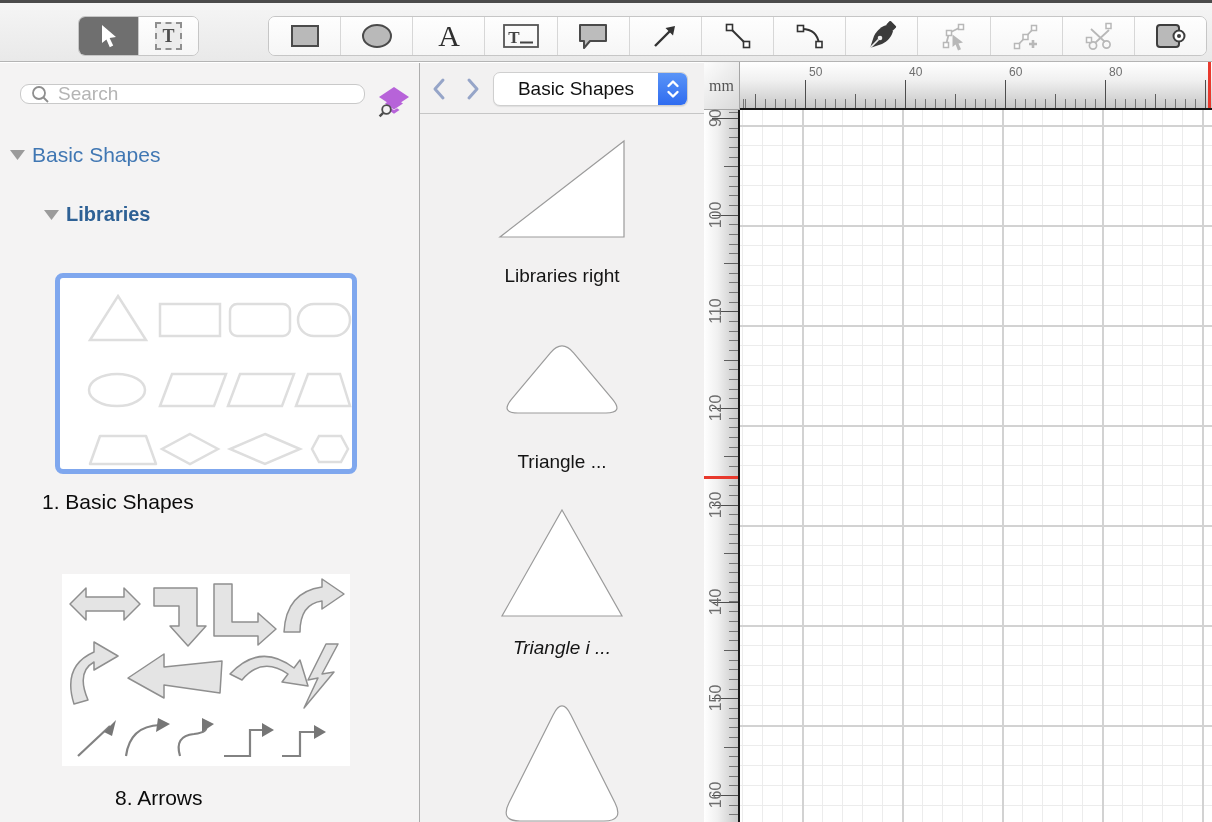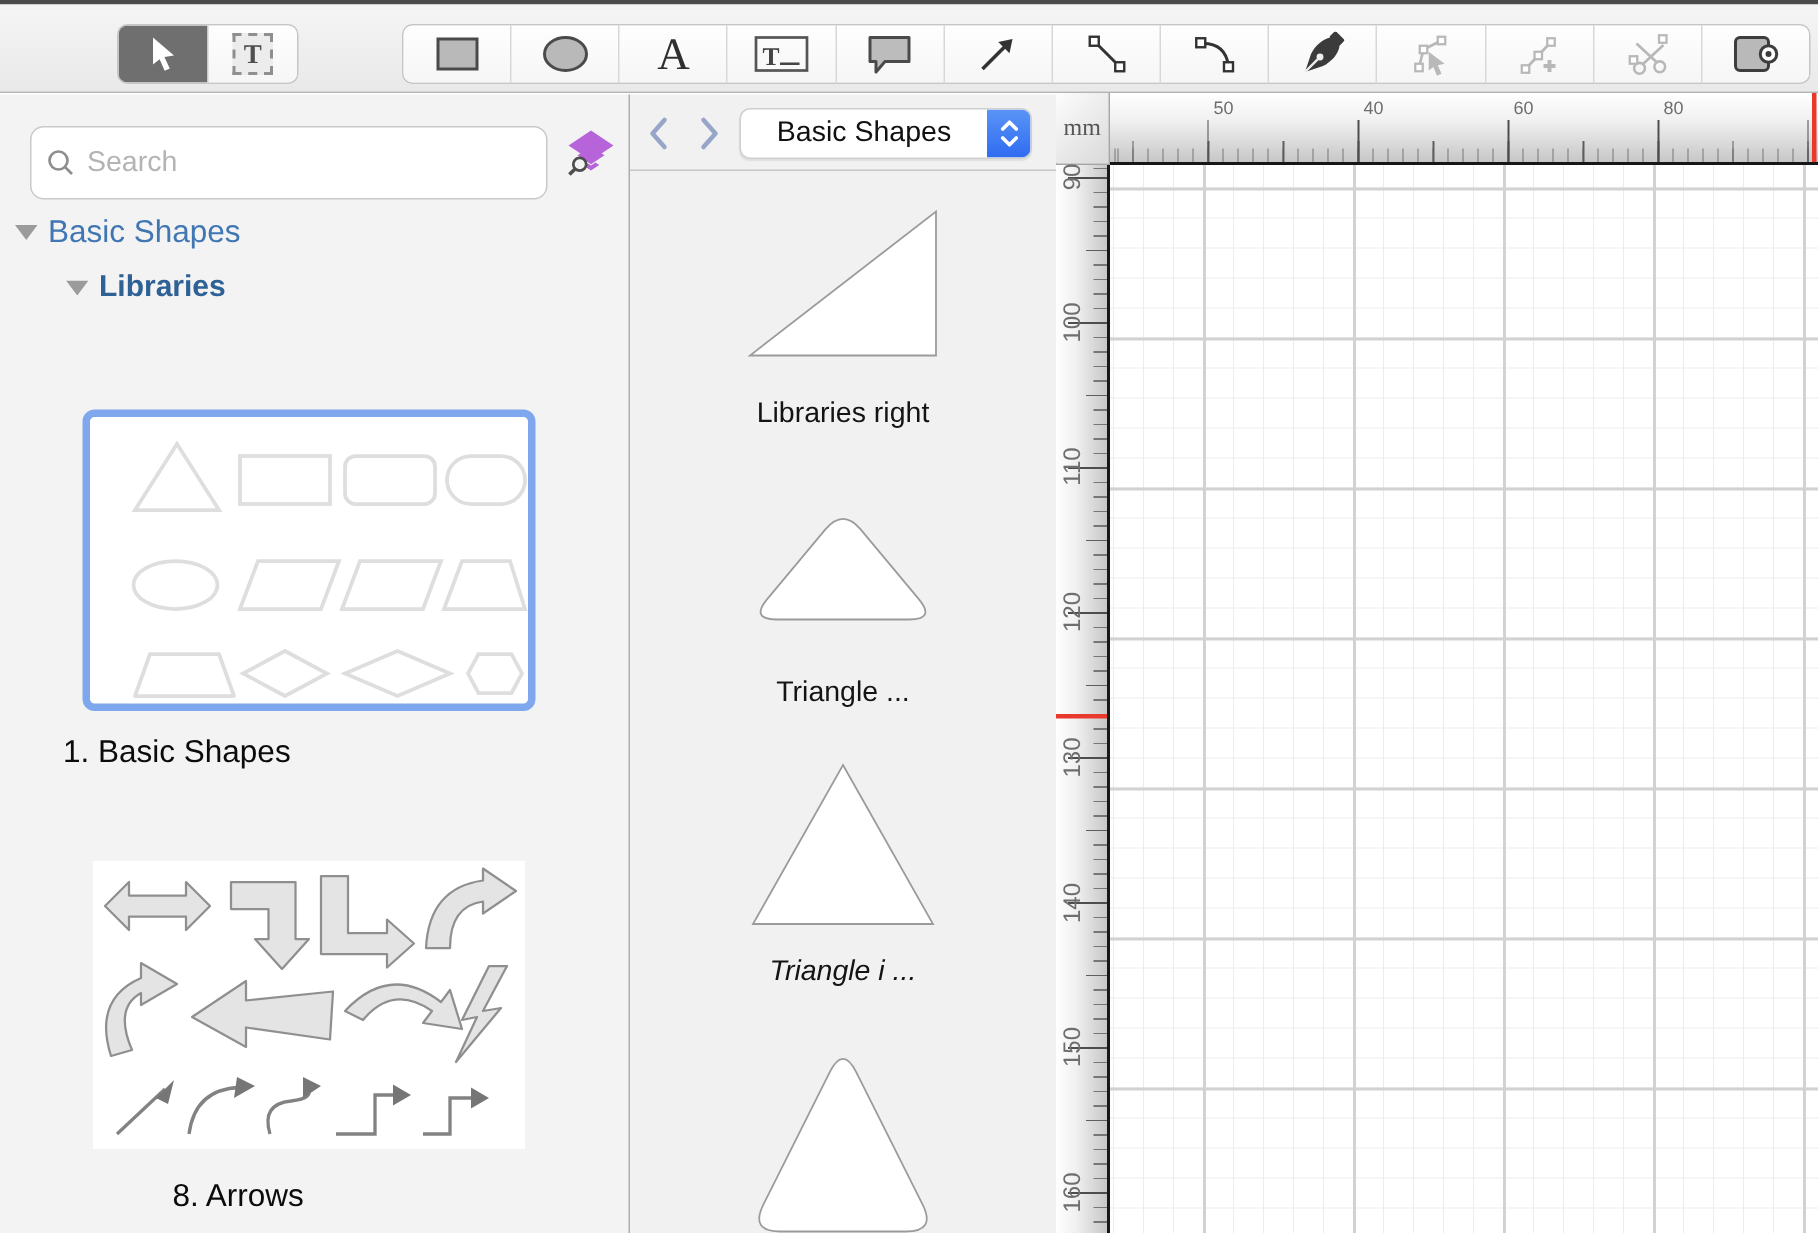--- a/index.html
+++ b/index.html
@@ -19,29 +19,29 @@
   .main-tools .tbtn + .tbtn { border-left:1px solid #d7d7d7; }
   .select-group .tbtn + .tbtn { border-left:1px solid #c9c9c9; }
   .tbtn.selected { background:#6f6f6f; }
   .tbtn.disabled svg { opacity:1; }
   .tsel-box { width:27px; height:28px; border:2px dashed #8f8f8f; background:#ececec;
               display:flex; align-items:center; justify-content:center;
               font-family:"Liberation Serif", serif; font-weight:bold; font-size:18px; color:#4f4f4f; }
 
   
   .sidebar { position:absolute; left:0; top:63px; width:419px; height:759px; background:#f4f3f3; }
-  .search-box { position:absolute; left:20px; top:21px; width:345px; height:49px; background:#fff;
+  .search-box { position:absolute; left:20px; top:21px; width:345px; height:20px; background:#fff;
                 border:1px solid #c9c9c9; border-radius:9px; display:flex; align-items:center; padding:0 10px; }
   .search-box input { border:none; outline:none; flex:1; font-size:19px; color:#333; margin-left:8px;
                       font-family:"Liberation Sans", sans-serif; background:transparent; }
   .search-box input::placeholder { color:#b4b4b4; }
   .stencil-search { position:absolute; left:377px; top:22px; }
   .tree-item { position:absolute; display:flex; align-items:center; gap:7px; cursor:default; }
   .tree-0 { left:10px; top:80px; }
-  .tree-1 { left:44px; top:117px; }
+  .tree-1 { left:44px; top:140px; }
   .tree-0 .tree-label { font-size:21px; color:#4077b3; }
   .tree-1 .tree-label { font-size:20px; font-weight:bold; color:#2e6195; }
   .lib-thumb { position:absolute; background:#fff; }
   .thumb-1 { left:55px; top:210px; width:302px; height:201px; border:5px solid #7fa7ee; border-radius:8px; }
   .thumb-2 { left:62px; top:511px; width:288px; height:192px; }
   .lib-label { position:absolute; font-size:21px; color:#0b0b0b; }
   .lib-label-1 { left:42px; top:427px; }
   .lib-label-2 { left:115px; top:723px; }
 
   

